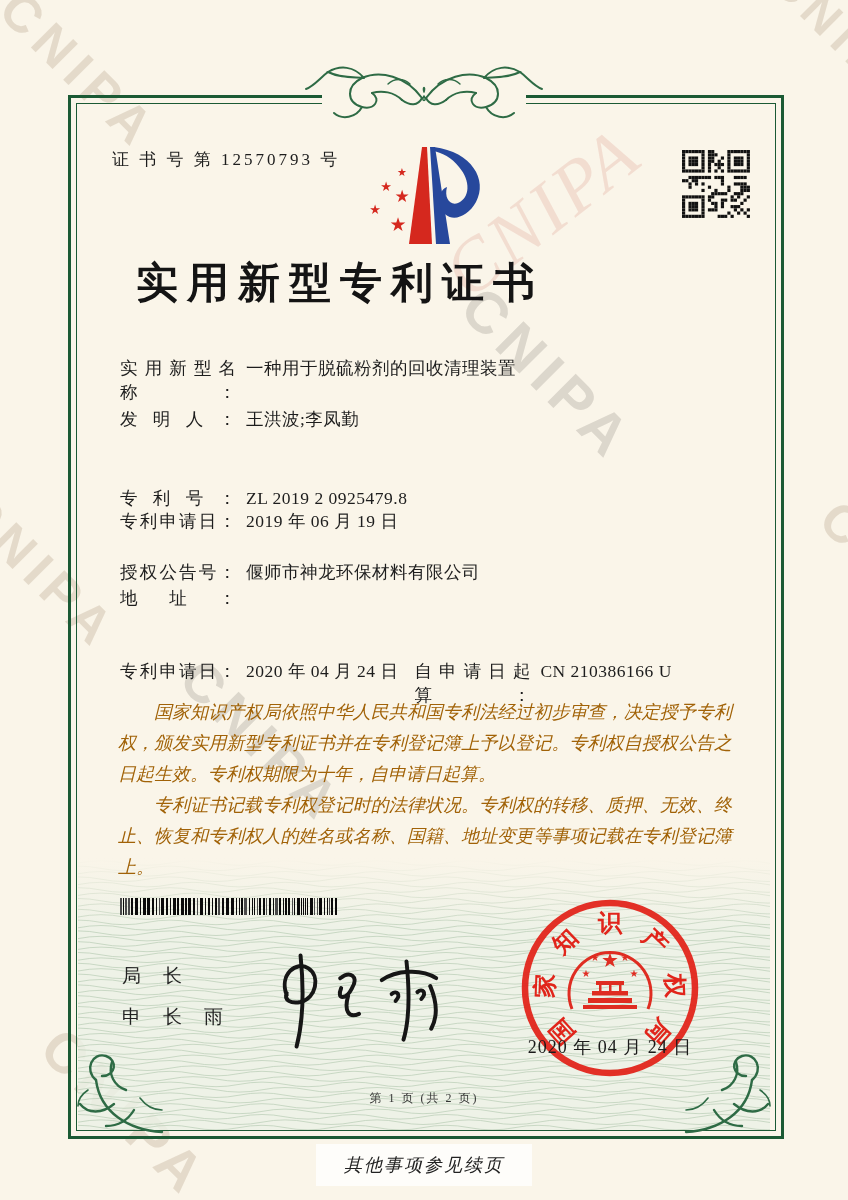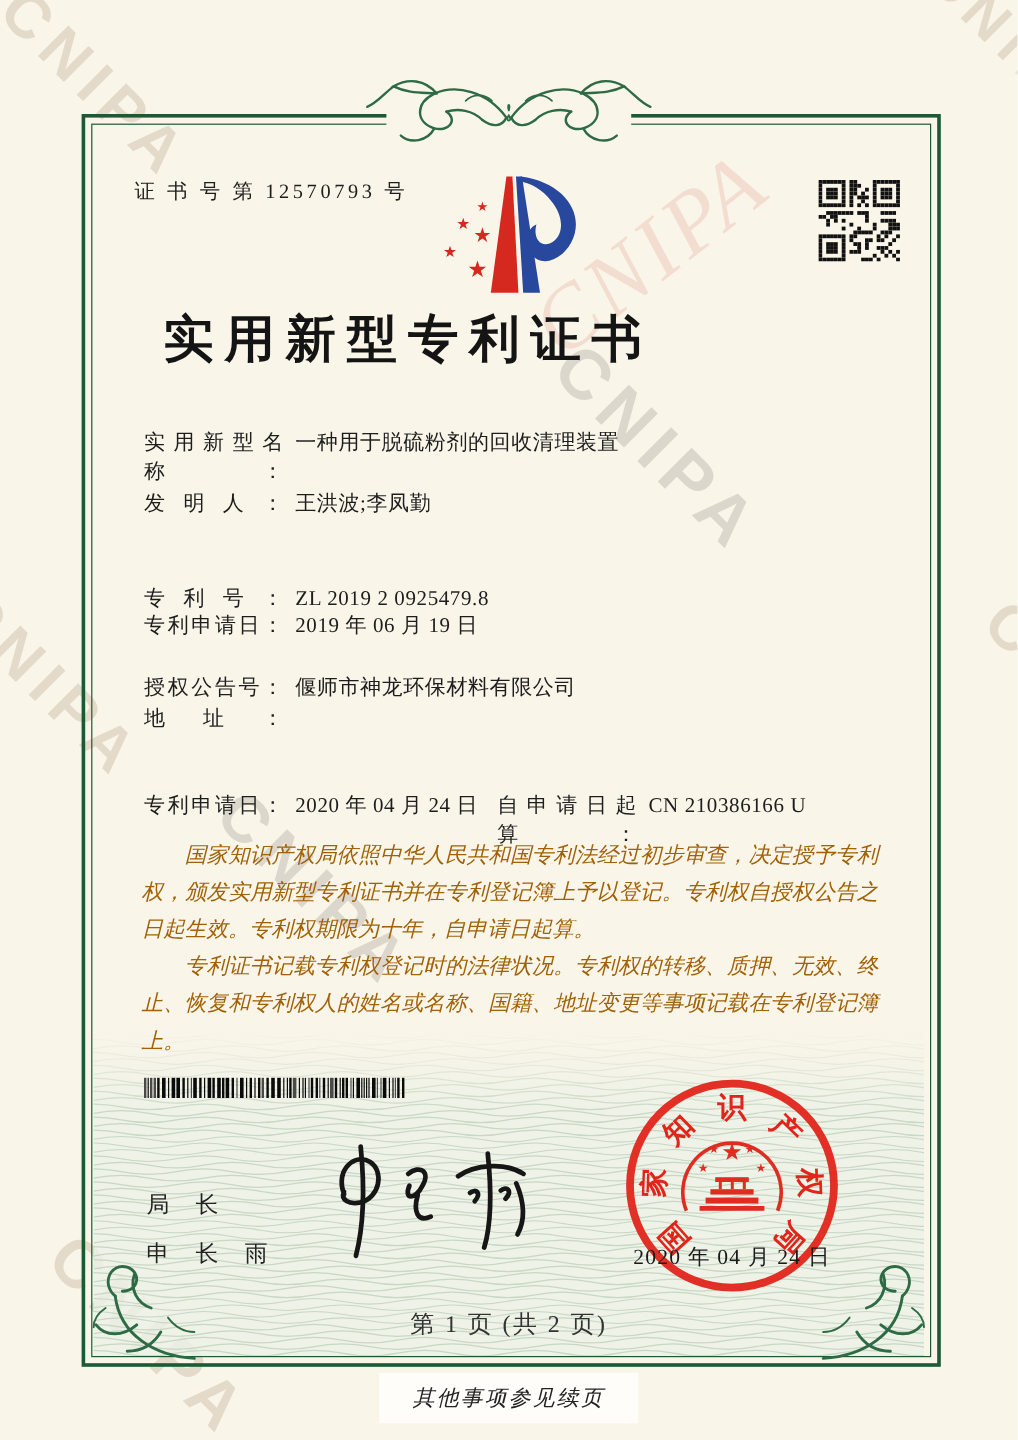--- a/index.html
+++ b/index.html
@@ -62,26 +62,26 @@
     flex:none;
   }
   .fvalue{margin-left:10px;letter-spacing:0.5px;text-align:center;}
   .flabel2{display:inline-block;width:116px;text-align:justify;text-align-last:justify;margin-left:16px;flex:none;}
   .paras{
     position:absolute;left:118px;top:697px;width:614px;z-index:5;
     font-size:18px;font-style:italic;line-height:31px;text-align:justify;color:#a16207;
   }
   .paras p{margin:0;text-indent:2em;}
   .barcode{position:absolute;left:120px;top:898px;z-index:5;}
-  .official{position:absolute;left:122px;z-index:5;font-size:19px;letter-spacing:22px;color:#222;margin-top:28px;}
+  .official{position:absolute;left:122px;z-index:5;font-size:19px;letter-spacing:22px;color:#222;}
   .signature{position:absolute;left:257px;top:950px;z-index:5;}
   .seal{position:absolute;left:515px;top:893px;z-index:6;}
   .page-num{
     position:absolute;left:0;top:1090px;width:848px;text-align:center;
-    font-size:20px;z-index:5;color:#333;letter-spacing:2px;
+    font-size:12px;z-index:5;color:#333;letter-spacing:2px;
   }
   .footer-note{
     position:absolute;left:50%;top:1144px;transform:translateX(-50%);
     background:#fefdfa;padding:9px 28px;z-index:7;
     font-size:18px;font-style:italic;letter-spacing:2px;color:#222;
   }
 </style>
 </head>
 <body>
 

